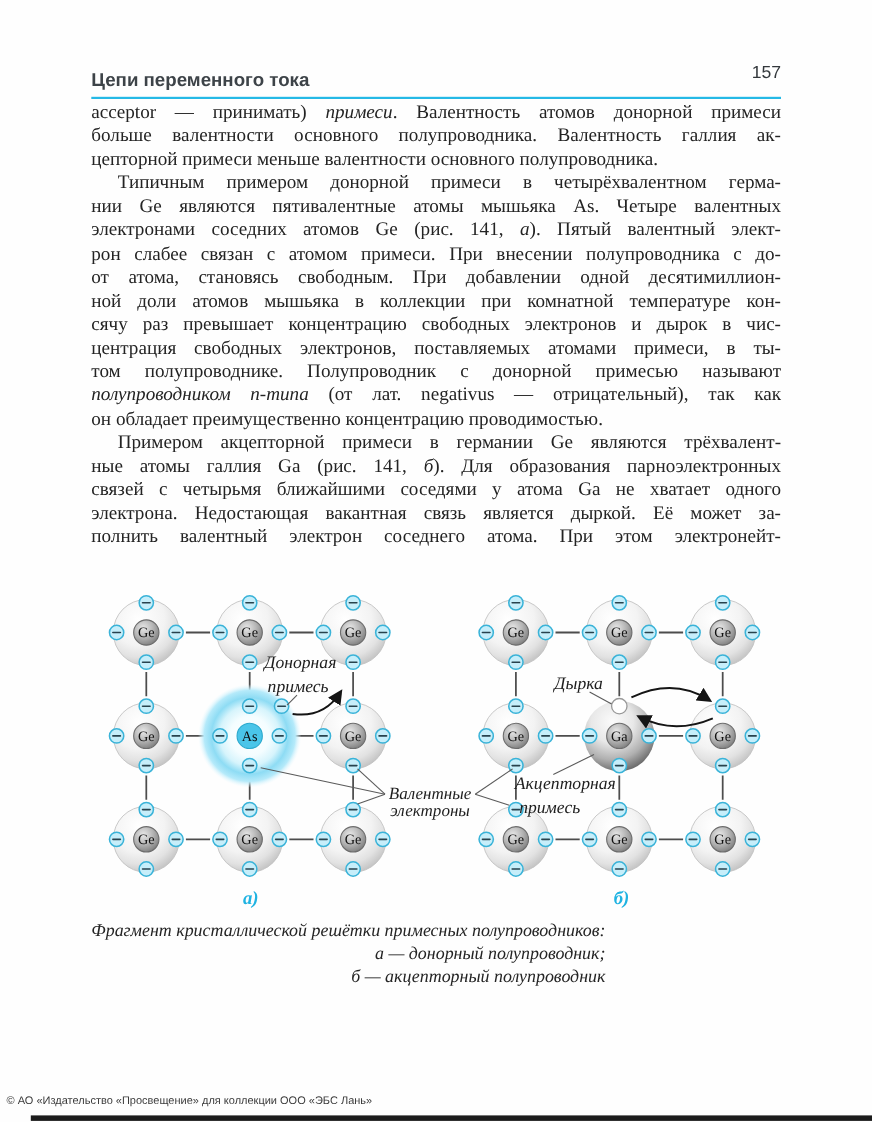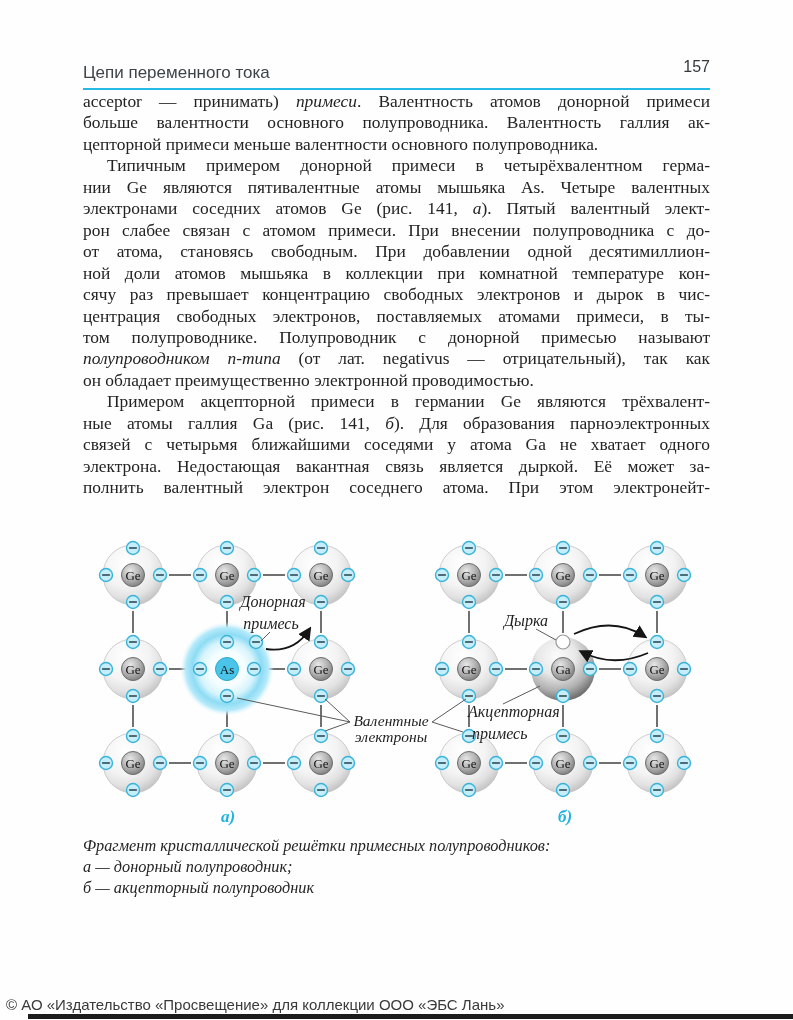--- a/index.html
+++ b/index.html
@@ -1,20 +1,20 @@
 <!DOCTYPE html>
 <html><head>
 <meta charset="utf-8">
 <style>
   html,body{margin:0;padding:0;background:#ffffff;}
   .page{position:relative;width:793px;height:1020px;background:#fefefe;overflow:hidden;
         font-family:"Liberation Serif",serif;}
   
   .hdr-title{position:absolute;left:83px;top:63px;font-family:"Liberation Sans",sans-serif;
-             font-size:17px;color:#3d4348;}
+             font-size:17px;color:#3d4348;font-weight:bold;}
   .hdr-num{position:absolute;top:58px;right:83px;font-family:"Liberation Sans",sans-serif;
            font-size:16px;color:#33383c;}
   .hdr-rule{position:absolute;left:83px;top:88px;width:627px;height:2px;background:#25b9e6;}
   
   #body-text{position:absolute;left:83px;top:91px;width:627px;font-size:17.4px;
              line-height:21.45px;color:#232323;}
   .line{text-align:justify;text-align-last:justify;}
   .line.end{text-align-last:auto;}
   .para.indent .line:first-child{text-indent:24px;}
   
@@ -27,25 +27,25 @@
   .arrow{fill:none;stroke:#151515;stroke-width:1.8;}
   .fig-label{font-family:"Liberation Serif",serif;font-style:italic;font-size:16px;fill:#1e1e1e;}
   .fig-label-sm{font-family:"Liberation Serif",serif;font-style:italic;font-size:15.5px;fill:#1e1e1e;}
   .panel-label{font-family:"Liberation Serif",serif;font-style:italic;font-weight:bold;
                font-size:17px;fill:#1fb3e2;}
   .nuc-text{font-family:"Liberation Serif",serif;font-size:13px;fill:#101010;}
   
   .caption{position:absolute;left:83px;top:830px;color:#242424;}
   .cap-head{font-size:23px;color:#2b2b2b;}
   .cap-head .tri{font-family:"DejaVu Sans",sans-serif;font-size:19px;color:#1fb3e2;margin-right:10px;}
-  .cap-lines{margin-top:5px;}
+  .cap-lines{margin-top:5px;text-align:right;}
   .cap-line{font-style:italic;font-size:16.3px;line-height:21px;}
   
   .footer{position:absolute;left:6px;top:996px;font-family:"Liberation Sans",sans-serif;
-          font-size:15px;color:#3a3a3a;}
+          font-size:10px;color:#3a3a3a;}
   .bottom-bar{position:absolute;left:28px;top:1014px;width:765px;height:5px;background:#1c1c1c;}
 </style>
 </head>
 <body>
 
 <div class="page">
 
   <div class="hdr-title">Цепи переменного тока</div>
   <div class="hdr-num">157</div>
   <div class="hdr-rule"></div>
@@ -60,21 +60,21 @@
         <div class="line"><span>Типичным примером донорной примеси в четырёхвалентном герма-</span></div>
         <div class="line"><span>нии Ge являются пятивалентные атомы мышьяка As. Четыре валентных</span></div>
         <div class="line"><span>электронами соседних атомов Ge (рис. 141, </span><i>а</i><span>). Пятый валентный элект-</span></div>
         <div class="line"><span>рон слабее связан с атомом примеси. При внесении полупроводника с до-</span></div>
         <div class="line"><span>от атома, становясь свободным. При добавлении одной десятимиллион-</span></div>
         <div class="line"><span>ной доли атомов мышьяка в коллекции при комнатной температуре кон-</span></div>
         <div class="line"><span>сячу раз превышает концентрацию свободных электронов и дырок в чис-</span></div>
         <div class="line"><span>центрация свободных электронов, поставляемых атомами примеси, в ты-</span></div>
         <div class="line"><span>том полупроводнике. Полупроводник с донорной примесью называют</span></div>
         <div class="line"><i>полупроводником n-типа</i><span> (от лат. negativus — отрицательный), так как</span></div>
-        <div class="line end"><span>он обладает преимущественно электронной проводимостью.</span></div>
+        <div class="line end"><span>он обладает преимущественно концентрацию проводимостью.</span></div>
       </div>
       <div class="para indent">
         <div class="line"><span>Примером акцепторной примеси в германии Ge являются трёхвалент-</span></div>
         <div class="line"><span>ные атомы галлия Ga (рис. 141, </span><i>б</i><span>). Для образования парноэлектронных</span></div>
         <div class="line"><span>связей с четырьмя ближайшими соседями у атома Ga не хватает одного</span></div>
         <div class="line"><span>электрона. Недостающая вакантная связь является дыркой. Её может за-</span></div>
         <div class="line"><span>полнить валентный электрон соседнего атома. При этом электронейт-</span></div>
       </div>
     </div>
 

